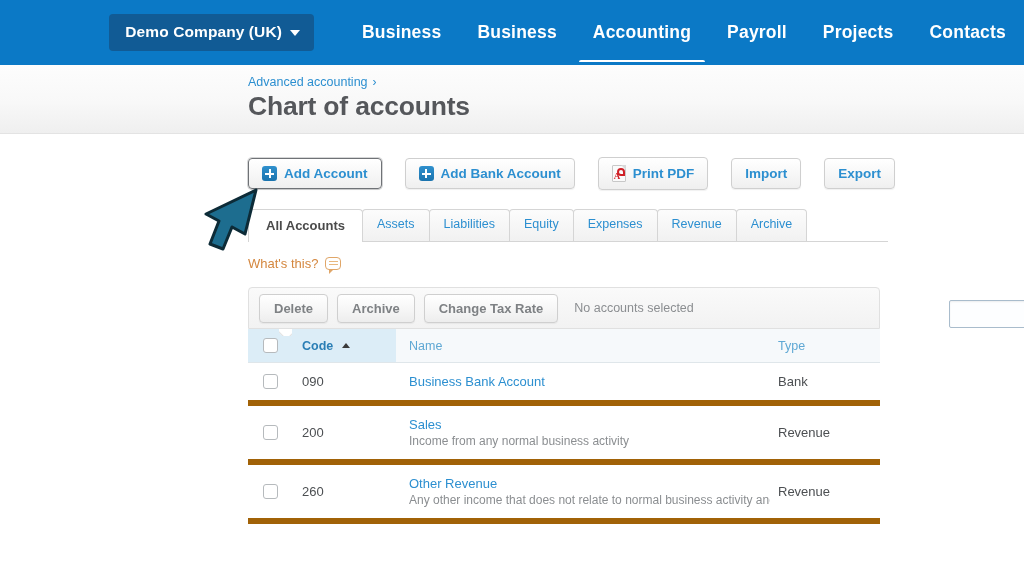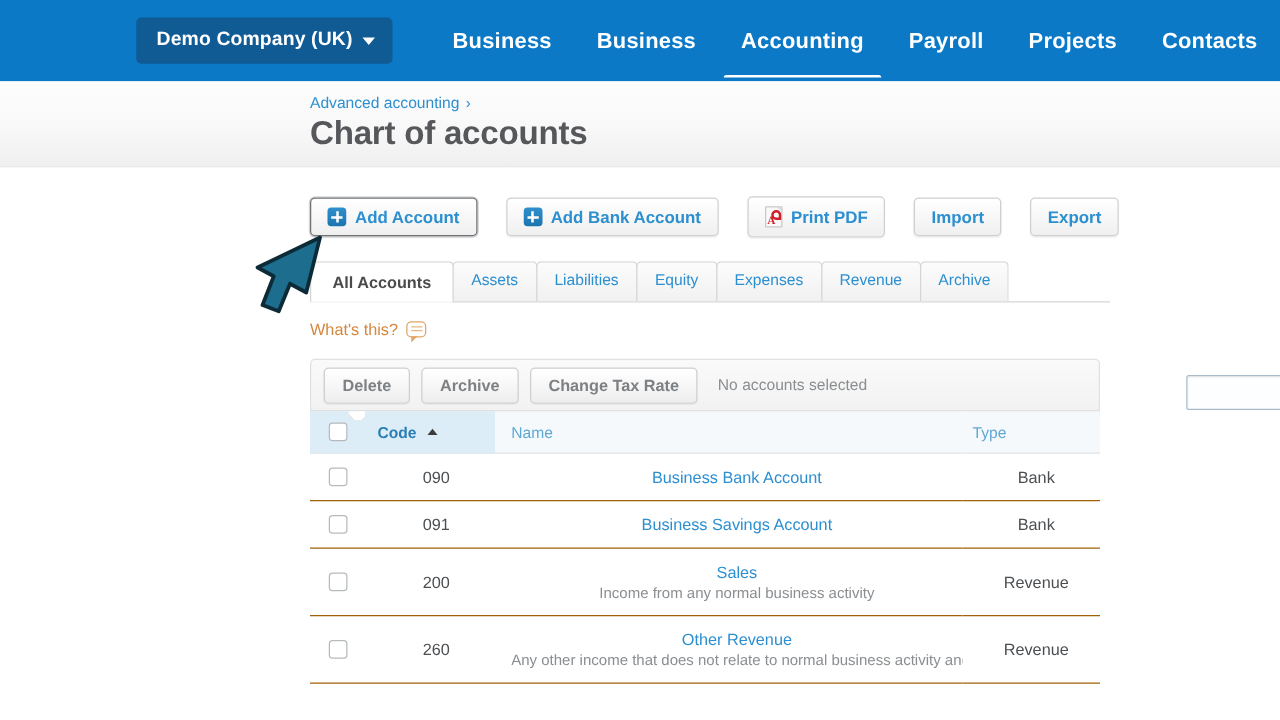--- a/index.html
+++ b/index.html
@@ -368,25 +368,24 @@
     display: inline-block;
     width: 0; height: 0;
     border-left: 4px solid transparent;
     border-right: 4px solid transparent;
     border-bottom: 5px solid #3b3b3b;
     margin-left: 5px;
     vertical-align: 2px;
   }
 
   .table td {
-    border-bottom: 1px solid #a16207;
+    border-bottom: 6px solid #a16207;
     padding: 11px 0;
     vertical-align: middle;
     font-size: 13px;
-    text-align: center;
   }
   .table td.col-check { padding-left: 15px; }
   .table td.col-code  { padding-left: 14px; color: #4c4f52; font-size: 13px; }
   .table td.col-name  { padding-left: 13px; }
   .table td.col-type  { padding-left: 8px; color: #4c4f52; font-size: 13px; }
 
   .row-name-link {
     color: #2c8fd0;
     font-size: 13px;
     display: block;
@@ -523,30 +522,20 @@
         <td class="col-code">090</td>
         <td class="col-name">
           <span class="row-name-link">Business Bank Account</span>
         </td>
         <td class="col-type">Bank</td>
       </tr>
       <tr>
         <td class="col-check">
           <span class="cbox"></span>
         </td>
-        <td class="col-code">091</td>
-        <td class="col-name">
-          <span class="row-name-link">Business Savings Account</span>
-        </td>
-        <td class="col-type">Bank</td>
-      </tr>
-      <tr>
-        <td class="col-check">
-          <span class="cbox"></span>
-        </td>
         <td class="col-code">200</td>
         <td class="col-name">
           <span class="row-name-link">Sales</span>
           <span class="row-desc">Income from any normal business activity</span>
         </td>
         <td class="col-type">Revenue</td>
       </tr>
       <tr>
         <td class="col-check">
           <span class="cbox"></span>

